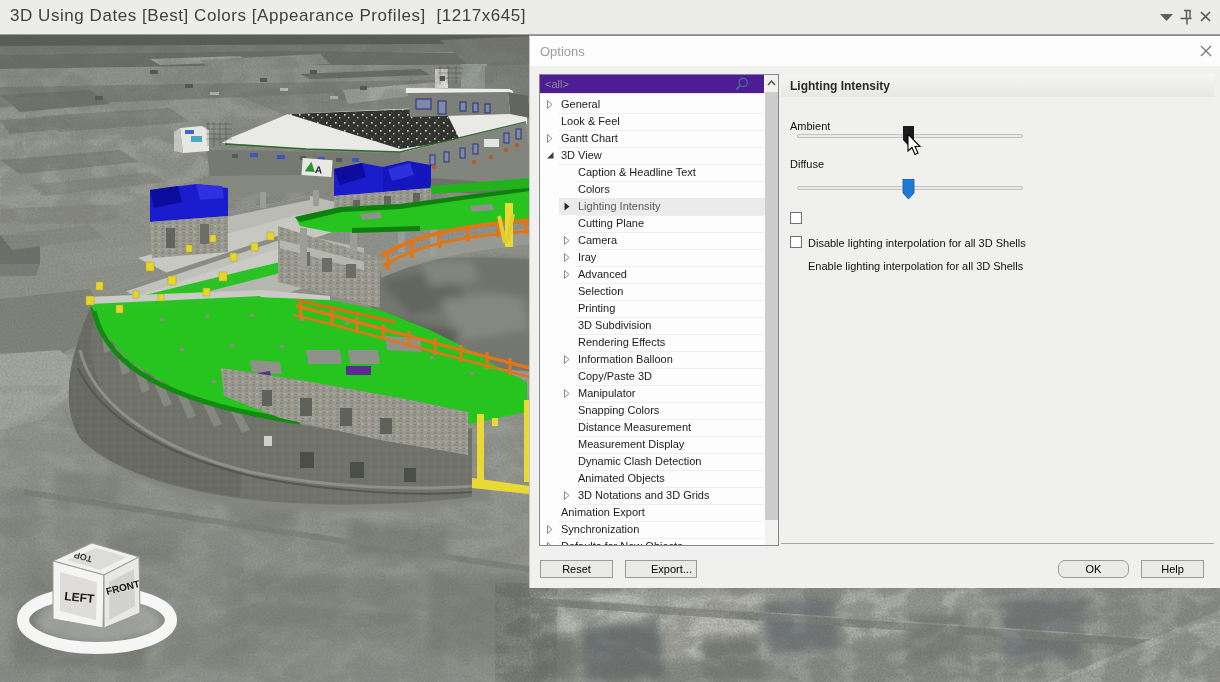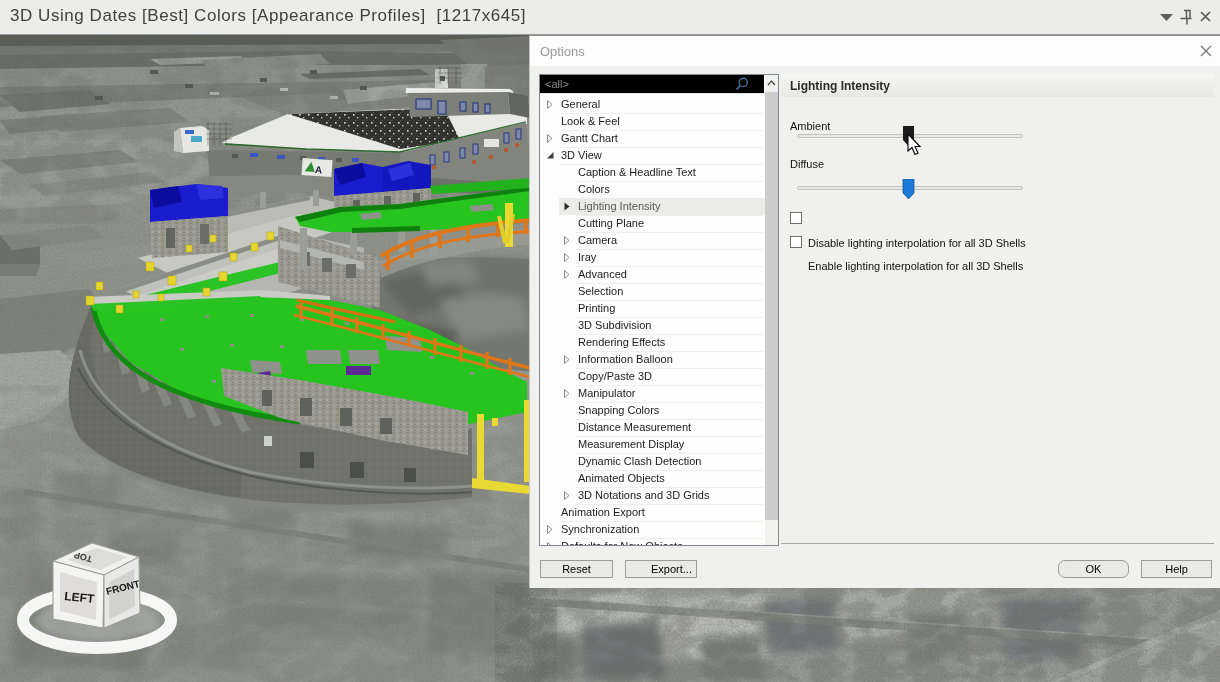--- a/index.html
+++ b/index.html
@@ -441,21 +441,21 @@
 </svg>
 
 <div id="dlg">
   <div id="dlgtitle">
       <span>Options</span>
     <svg style="position:absolute;right:8px;top:9px" width="12" height="12">
       <path d="M1,1 L11,11 M11,1 L1,11" stroke="#777" stroke-width="1.3"></path>
     </svg>
   </div>
   <div id="tree">
-    <div style="position:absolute;left:0;top:0;width:224px;height:19px;background:#000000;">
+    <div style="position:absolute;left:0;top:0;width:224px;height:19px;background:#4c1d95;">
       <span style="position:absolute;left:5px;top:3px;color:#8c8c8c;">&lt;all&gt;</span>
       <svg style="position:absolute;right:15px;top:2px" width="14" height="14">
         <circle cx="8.2" cy="5.4" r="4.1" fill="none" stroke="#4a6a92" stroke-width="1.4"></circle>
         <path d="M5.2,8.6 L1.4,12.6" stroke="#4a6a92" stroke-width="1.6"></path>
       </svg>
       <div style="position:absolute;left:0;bottom:0;width:224px;height:1px;background:#e2e2e0;"></div>
     </div>
     <div id="rows">
         <svg style="position:absolute;left:6px;top:24.5px" width="8" height="9">
           <path d="M1.5,0.5 L6,4.5 L1.5,8.5 Z" fill="none" stroke="#8a8a8a" stroke-width="1"></path>
@@ -628,18 +628,18 @@
   </svg>
   <div class="cb" style="left:260px;top:176px;"></div>
   <span class="flabel" style="left:278px;top:177px;margin-top:47px;">Enable lighting interpolation for all 3D Shells</span>
   <div class="cb" style="left:260px;top:200px;"></div>
   <span class="flabel" style="left:278px;top:201px;">Disable lighting interpolation for all 3D Shells</span>
 
   <div style="position:absolute;left:251px;top:507px;width:433px;height:1px;background:#a6a6a4;"></div>
   <div class="btn" style="left:10px;top:524px;width:73px;">Reset</div>
   <div class="btn" style="left:95px;top:524px;width:72px;padding-left:21px;">Export...</div>
   <div class="btn" style="left:528px;top:524px;width:71px;border-radius:7px;">OK</div>
-  <div class="btn" style="left:611px;top:524px;width:71px;">Help</div>
+  <div class="btn" style="left:611px;top:524px;width:63px;">Help</div>
 </div>
 
 <svg style="position:absolute;left:907px;top:134px;z-index:50" width="20" height="26">
   <path d="M1,0 L1,17 L5,13.5 L8,20.5 L11,19 L8,12.5 L13,12.5 Z" fill="#ffffff" stroke="#000000" stroke-width="1.1"></path>
 </svg>
 
 </body></html>

